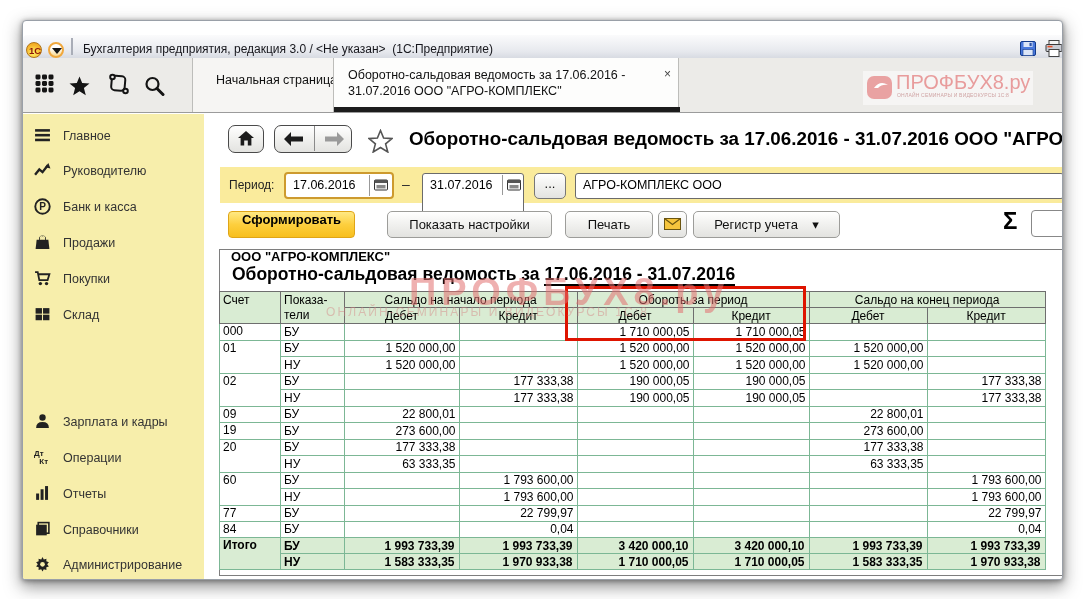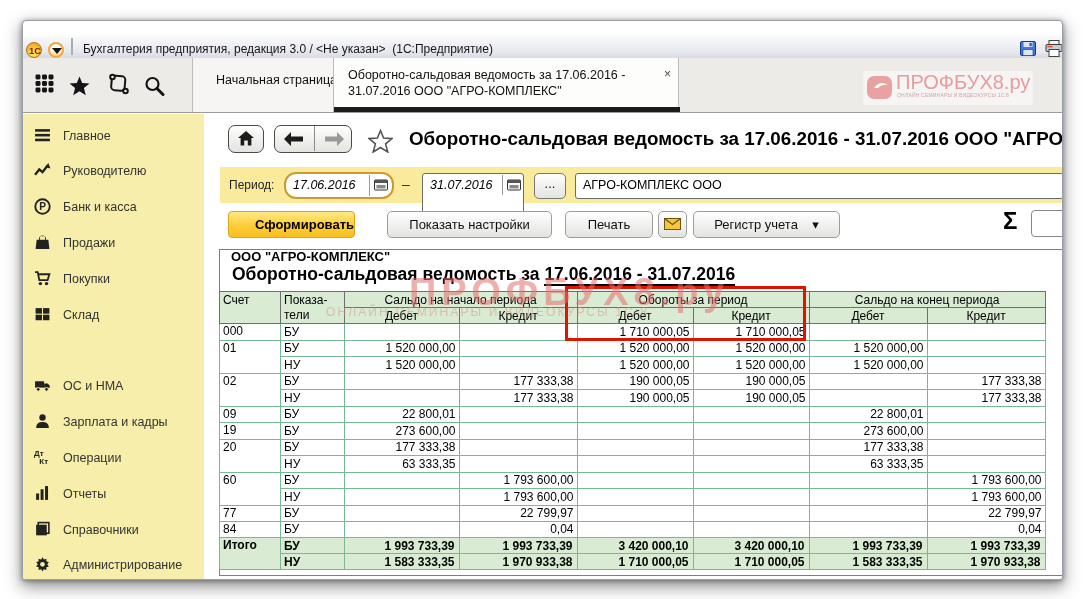--- a/index.html
+++ b/index.html
@@ -156,29 +156,20 @@
       </div>
       <div class="mi" style="top:190.6px">
         <svg class="ico" viewBox="0 0 16 16" width="16" height="16">
           <rect x="1.5" y="2" width="6" height="5.2" fill="#222"></rect>
           <rect x="8.5" y="2" width="6" height="5.2" fill="#222"></rect>
           <rect x="1.5" y="8.2" width="6" height="5.2" fill="#222"></rect>
           <rect x="8.5" y="8.2" width="6" height="5.2" fill="#222"></rect>
         </svg>
         <div class="lbl">Склад</div>
       </div>
-      <div class="mi" style="top:262.2px">
-        <svg class="ico" viewBox="0 0 16 16" width="16" height="16">
-          <rect x="1" y="4" width="8.5" height="6" fill="#222"></rect>
-          <path d="M9.5 6 H13 L14.8 8.2 V10 H9.5 Z" fill="#222"></path>
-          <circle cx="4" cy="11.6" r="1.7" fill="#222" stroke="#f7eeab" stroke-width=".8"></circle>
-          <circle cx="11.8" cy="11.6" r="1.7" fill="#222" stroke="#f7eeab" stroke-width=".8"></circle>
-        </svg>
-        <div class="lbl">ОС и НМА</div>
-      </div>
       <div class="mi" style="top:298.1px">
         <svg class="ico" viewBox="0 0 16 16" width="16" height="16">
           <circle cx="8" cy="4.2" r="3" fill="#222"></circle>
           <path d="M2 14 Q2 8.5 8 8.5 Q14 8.5 14 14 Z" fill="#222"></path>
         </svg>
         <div class="lbl">Зарплата и кадры</div>
       </div>
       <div class="mi" style="top:333.9px">
         <svg class="ico" viewBox="0 0 16 16" width="16" height="16">
           <text x="0" y="7" font-size="7.5" font-weight="bold" fill="#222">Дт</text>
@@ -224,48 +215,48 @@
       <path d="M13 0 L13 4.5 L1 4.5 L1 9.5 L13 9.5 L13 14 L20 7 Z" fill="#9a9a9a"></path>
     </svg>
   </div>
   <svg class="abs" style="left:345px;top:108px;" width="25" height="24" viewBox="0 0 25 24">
     <path d="M12.5 1.5 L15.6 9 L24 9.6 L17.6 14.9 L19.8 23 L12.5 18.5 L5.2 23 L7.4 14.9 L1 9.6 L9.4 9 Z" fill="none" stroke="#555" stroke-width="1.6"></path>
   </svg>
   <div class="abs" style="left:386px;top:107px;font-size:18.8px;font-weight:bold;color:#000;white-space:nowrap;">Оборотно-сальдовая ведомость за 17.06.2016 - 31.07.2016 ООО "АГРО-КОМПЛЕКС"</div>
 
   <div class="abs" style="left:197px;top:146px;width:844px;height:36px;background:#faeb9c;"></div>
   <div class="abs" style="left:206px;top:157px;font-size:12px;color:#222;">Период:</div>
-  <div class="abs" style="left:261px;top:151px;width:110px;height:27px;background:#fff;border:2px solid #cd9a2e;border-radius:12px;font-style:italic;">
+  <div class="abs" style="left:261px;top:151px;width:110px;height:27px;background:#fff;border:2px solid #cd9a2e;border-radius:4px;">
     <div class="abs" style="left:7px;top:4px;font-size:12.5px;">17.06.2016</div>
     <div class="abs" style="left:83px;top:1px;width:1px;height:21px;background:#999;"></div>
     <svg class="abs" style="left:88px;top:5px;" width="14" height="12" viewBox="0 0 14 12">
       <rect x="0.5" y="1" width="13" height="10" rx="1" fill="#f8f8f8" stroke="#333"></rect>
       <rect x="0.5" y="1" width="13" height="3" fill="#555"></rect>
       <rect x="2.5" y="6" width="9" height="3.4" fill="#888"></rect>
     </svg>
   </div>
   <div class="abs" style="left:379px;top:155px;font-size:14px;color:#333;">–</div>
-  <div class="abs" style="left:399px;top:152px;width:102px;height:42px;background:#fff;border:1.5px solid #6b6b6b;border-radius:3px;font-style:italic;">
+  <div class="abs" style="left:399px;top:152px;width:102px;height:42px;background:#fff;border:1.5px solid #6b6b6b;border-radius:3px;">
     <div class="abs" style="left:7px;top:4px;font-size:12.5px;">31.07.2016</div>
     <div class="abs" style="left:79px;top:1px;width:1px;height:20px;background:#999;"></div>
     <svg class="abs" style="left:84px;top:5px;" width="14" height="12" viewBox="0 0 14 12">
       <rect x="0.5" y="1" width="13" height="10" rx="1" fill="#f8f8f8" stroke="#333"></rect>
       <rect x="0.5" y="1" width="13" height="3" fill="#555"></rect>
       <rect x="2.5" y="6" width="9" height="3.4" fill="#888"></rect>
     </svg>
   </div>
   <div class="btn" style="left:511px;top:152px;width:32px;height:26px;border-color:#777;">
       <div style="margin-top:2px;">...</div>
     </div>
   <div class="abs" style="left:552px;top:152px;width:489px;height:26px;background:#fff;border:1.5px solid #6b6b6b;border-radius:3px;">
     <div class="abs" style="left:7px;top:4px;font-size:12.5px;">АГРО-КОМПЛЕКС ООО</div>
   </div>
 
   <div class="abs" style="left:205px;top:190px;width:127px;height:27px;background:linear-gradient(#ffe984,#fdcf3e 50%,#f7bf1e);border:1.5px solid #dfa517;border-radius:4px;text-align:center;">
-    <div style="margin-top:5px;font-size:13px;font-weight:bold;text-align:right;">Сформировать</div>
+    <div style="font-size:13px;font-weight:bold;">Сформировать</div>
   </div>
   <div class="btn" style="left:364px;top:190px;width:165px;height:27px;">
       <div style="margin-top:5px;">Показать настройки</div>
     </div>
   <div class="btn" style="left:542px;top:190px;width:88px;height:27px;">
       <div style="margin-top:5px;">Печать</div>
     </div>
   <div class="btn" style="left:635px;top:190px;width:29px;height:27px;">
     <svg width="17" height="12" viewBox="0 0 17 12" style="margin-top:6px;">
       <rect x="0.5" y="0.5" width="16" height="11" fill="#f6c53d" stroke="#6b5510"></rect>

